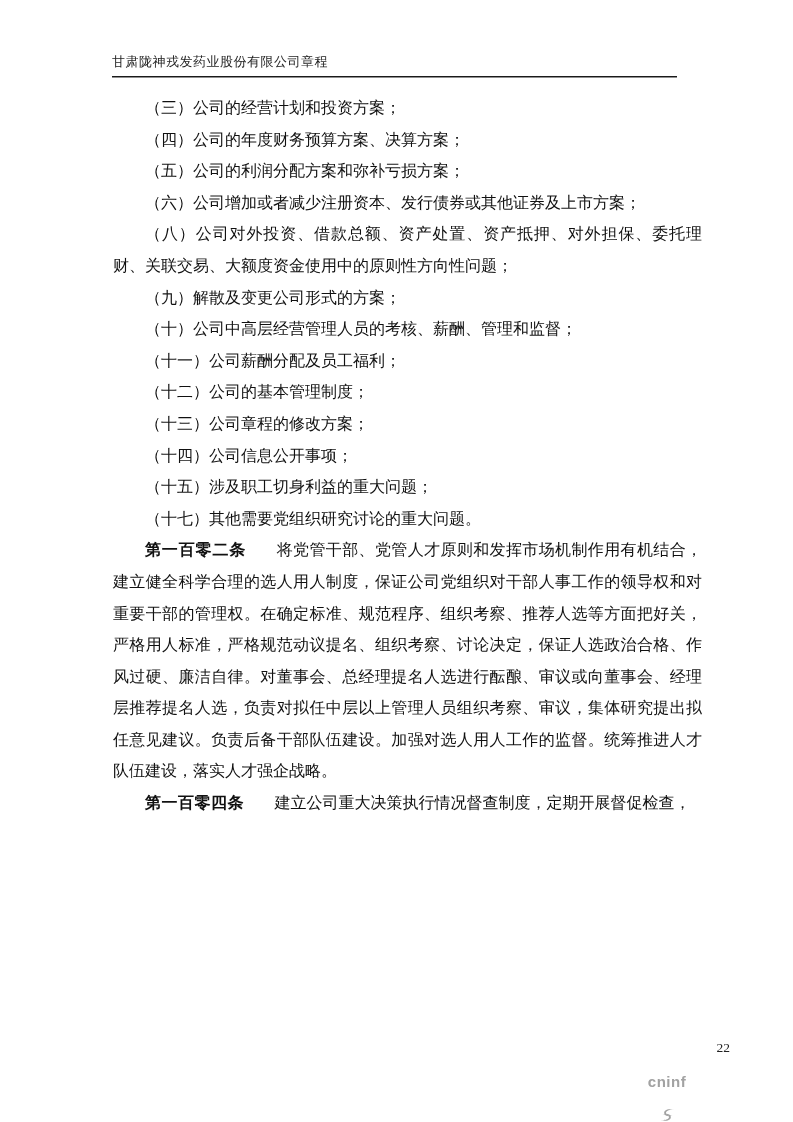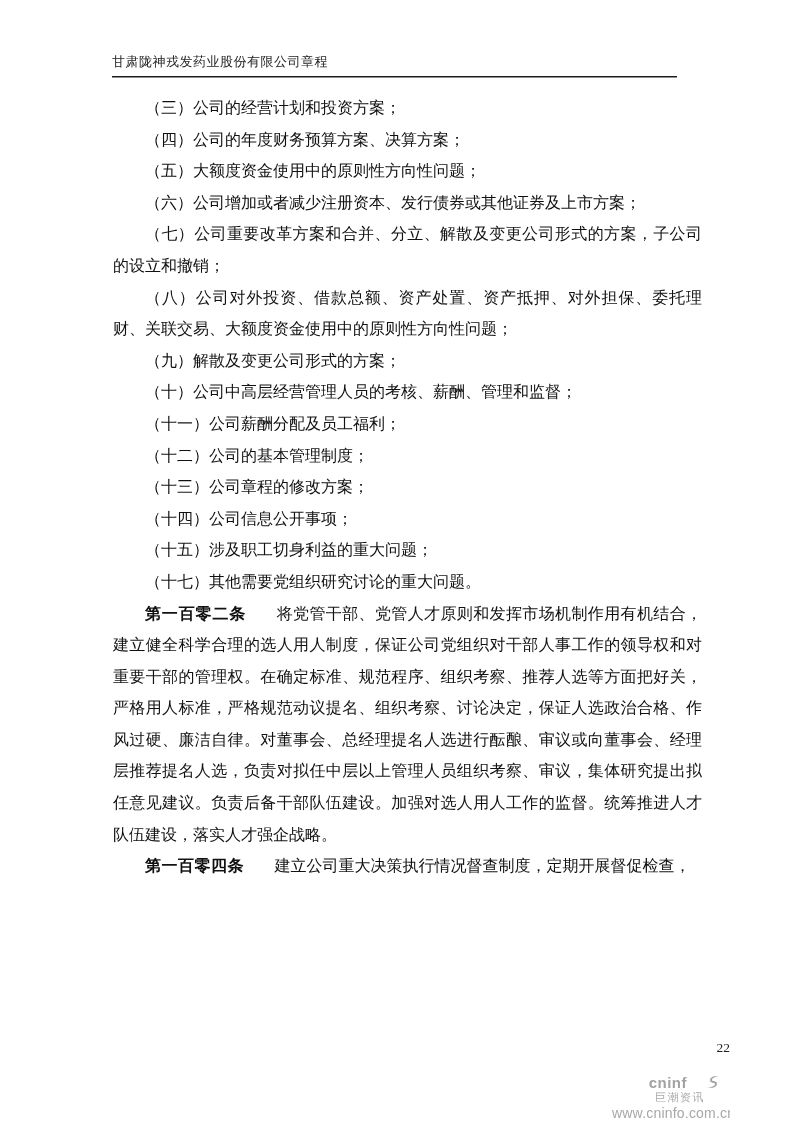--- a/index.html
+++ b/index.html
@@ -75,20 +75,21 @@
     color: #a2a2a2;
     font-family: "Liberation Sans", sans-serif;
     line-height: 1;
     user-select: none;
   }
   .wm-brand-row {
     display: flex;
     align-items: center;
     justify-content: flex-end;
     gap: 18px;
+    flex-direction: column;
   }
   .wm-brand {
     font-size: 15px;
     font-weight: bold;
     letter-spacing: 0.5px;
     color: #a2a2a2;
   }
   .wm-swirl { display: inline-block; width: 17px; height: 16px; }
   .wm-cn {
     margin-top: 2px;
@@ -110,23 +111,22 @@
 <div class="page">
 
   <div class="doc-header">
     <div class="title">甘肃陇神戎发药业股份有限公司章程</div>
     <div class="header-rule"></div>
   </div>
 
   <div class="content">
     <p>（三）公司的经营计划和投资方案；</p>
     <p>（四）公司的年度财务预算方案、决算方案；</p>
-    <p>（五）大额度资金使用中的原则性方向性问题；</p>
+    <p>（五）公司的利润分配方案和弥补亏损方案；</p>
     <p>（六）公司增加或者减少注册资本、发行债券或其他证券及上市方案；</p>
-    <p>（七）公司重要改革方案和合并、分立、解散及变更公司形式的方案，子公司的设立和撤销；</p>
     <p>（八）公司对外投资、借款总额、资产处置、资产抵押、对外担保、委托理财、关联交易、大额度资金使用中的原则性方向性问题；</p>
     <p>（九）解散及变更公司形式的方案；</p>
     <p>（十）公司中高层经营管理人员的考核、薪酬、管理和监督；</p>
     <p>（十一）公司薪酬分配及员工福利；</p>
     <p>（十二）公司的基本管理制度；</p>
     <p>（十三）公司章程的修改方案；</p>
     <p>（十四）公司信息公开事项；</p>
     <p>（十五）涉及职工切身利益的重大问题；</p>
     <p>（十七）其他需要党组织研究讨论的重大问题。</p>
 

